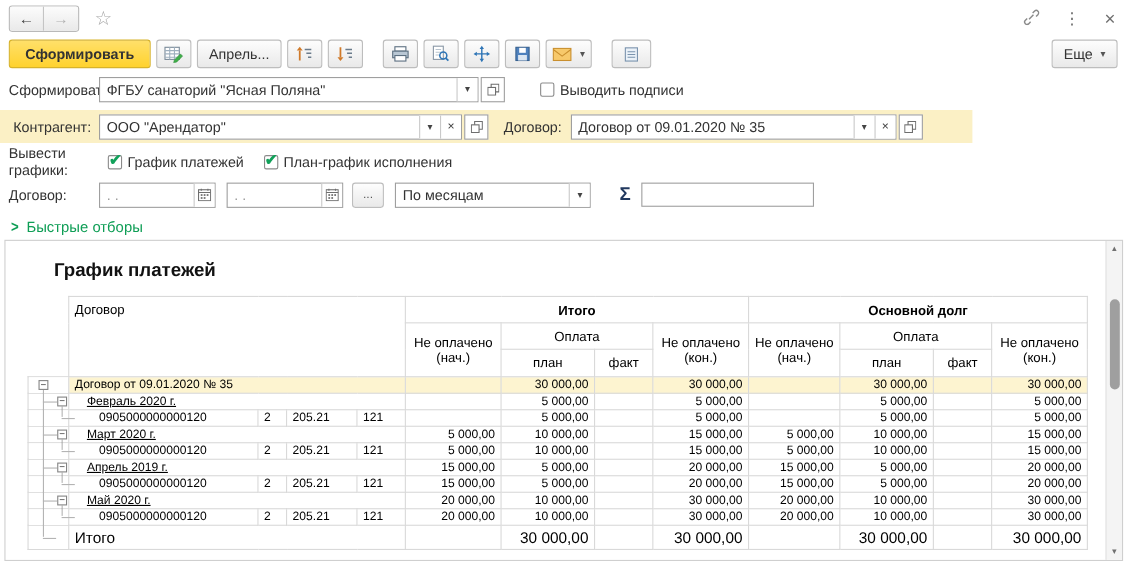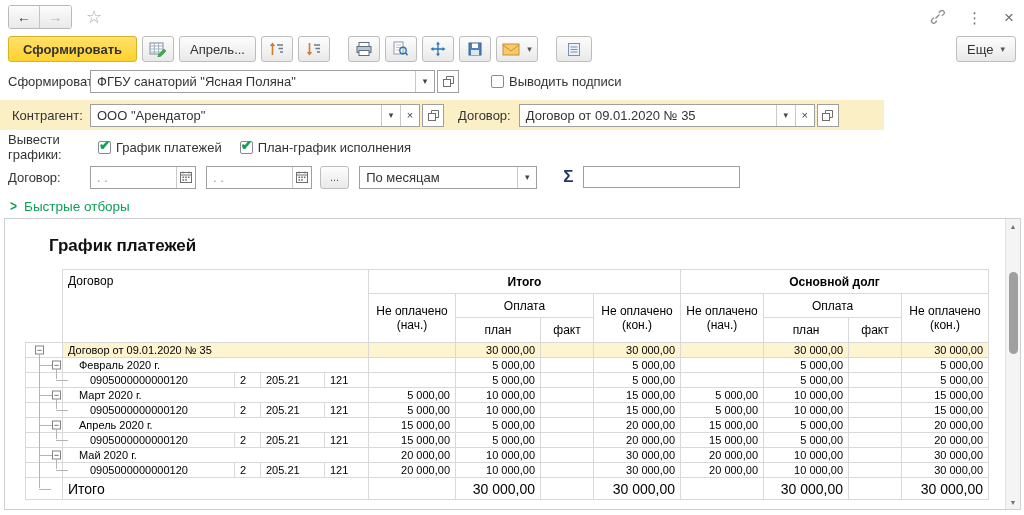--- a/index.html
+++ b/index.html
@@ -67,21 +67,21 @@
   thead th { font-weight:normal; font-size:12px; color:#000; text-align:center; vertical-align:middle;
     padding:1px 2px; }
   thead .grp { font-weight:bold; }
   thead .thc { text-align:left; vertical-align:top; padding:4px 0 0 5px; }
   thead tr.h1 { height:24px; } thead tr.h2 { height:24px; } thead tr.h3 { height:25px; }
   .nob { border:none !important; }
   tbody td { height:15px; padding:0 2px; color:#000; }
   td.gutter { border:none; background:#fff !important; position:relative; }
   td.num { text-align:right; padding-right:5px; white-space:nowrap; }
   td.lbl, td.codec { white-space:nowrap; overflow:hidden; }
-  td.l0 { padding-left:5px; } td.l1 { padding-left:16px; } td.l2 { padding-left:27px; }
+  td.l0 { padding-left:5px; } td.l1 { padding-left:16px;text-decoration:underline; } td.l2 { padding-left:27px; }
   td.codec { padding-left:5px; }
   tr.r-contract td { background:#fdf4d0; }
   tr.r-total td { font-size:14px; height:22px; }
   .tl { position:absolute; }
   .exp { position:absolute; top:50%; transform:translateY(-50%); width:9px; height:9px;
     border:1px solid #848484; background:#fff; font-size:9px; line-height:6px; text-align:center;
     color:#333; cursor:pointer; z-index:2; }
   
   .vscroll { position:absolute; top:0; right:0; width:15px; height:100%; background:#f4f4f4;
     border-left:1px solid #e2e2e2; display:flex; flex-direction:column; align-items:center; }
@@ -438,21 +438,21 @@
           <td class="num"></td>
           <td class="num">15 000,00</td>
         </tr>
         <tr class="r-month">
           <td class="gutter">
             <div class="tl" style="left: 13px; top: -1px; bottom: -1px; width: 1px; background: rgb(180, 180, 180);"></div>
             <div class="tl" style="left: 13px; top: 50%; width: 13px; height: 1px; background: rgb(180, 180, 180);"></div>
             <div class="tl" style="left: 30px; top: 50%; bottom: -1px; width: 1px; background: rgb(180, 180, 180);"></div>
             <span class="exp" style="left: 26px;">−</span>
           </td>
-          <td class="lbl l1" colspan="4">Апрель 2020 г.</td>
+          <td class="lbl l1" colspan="4">Апрель 2019 г.</td>
           <td class="num">15 000,00</td>
           <td class="num">5 000,00</td>
           <td class="num"></td>
           <td class="num">20 000,00</td>
           <td class="num">15 000,00</td>
           <td class="num">5 000,00</td>
           <td class="num"></td>
           <td class="num">20 000,00</td>
         </tr>
         <tr class="r-code">

